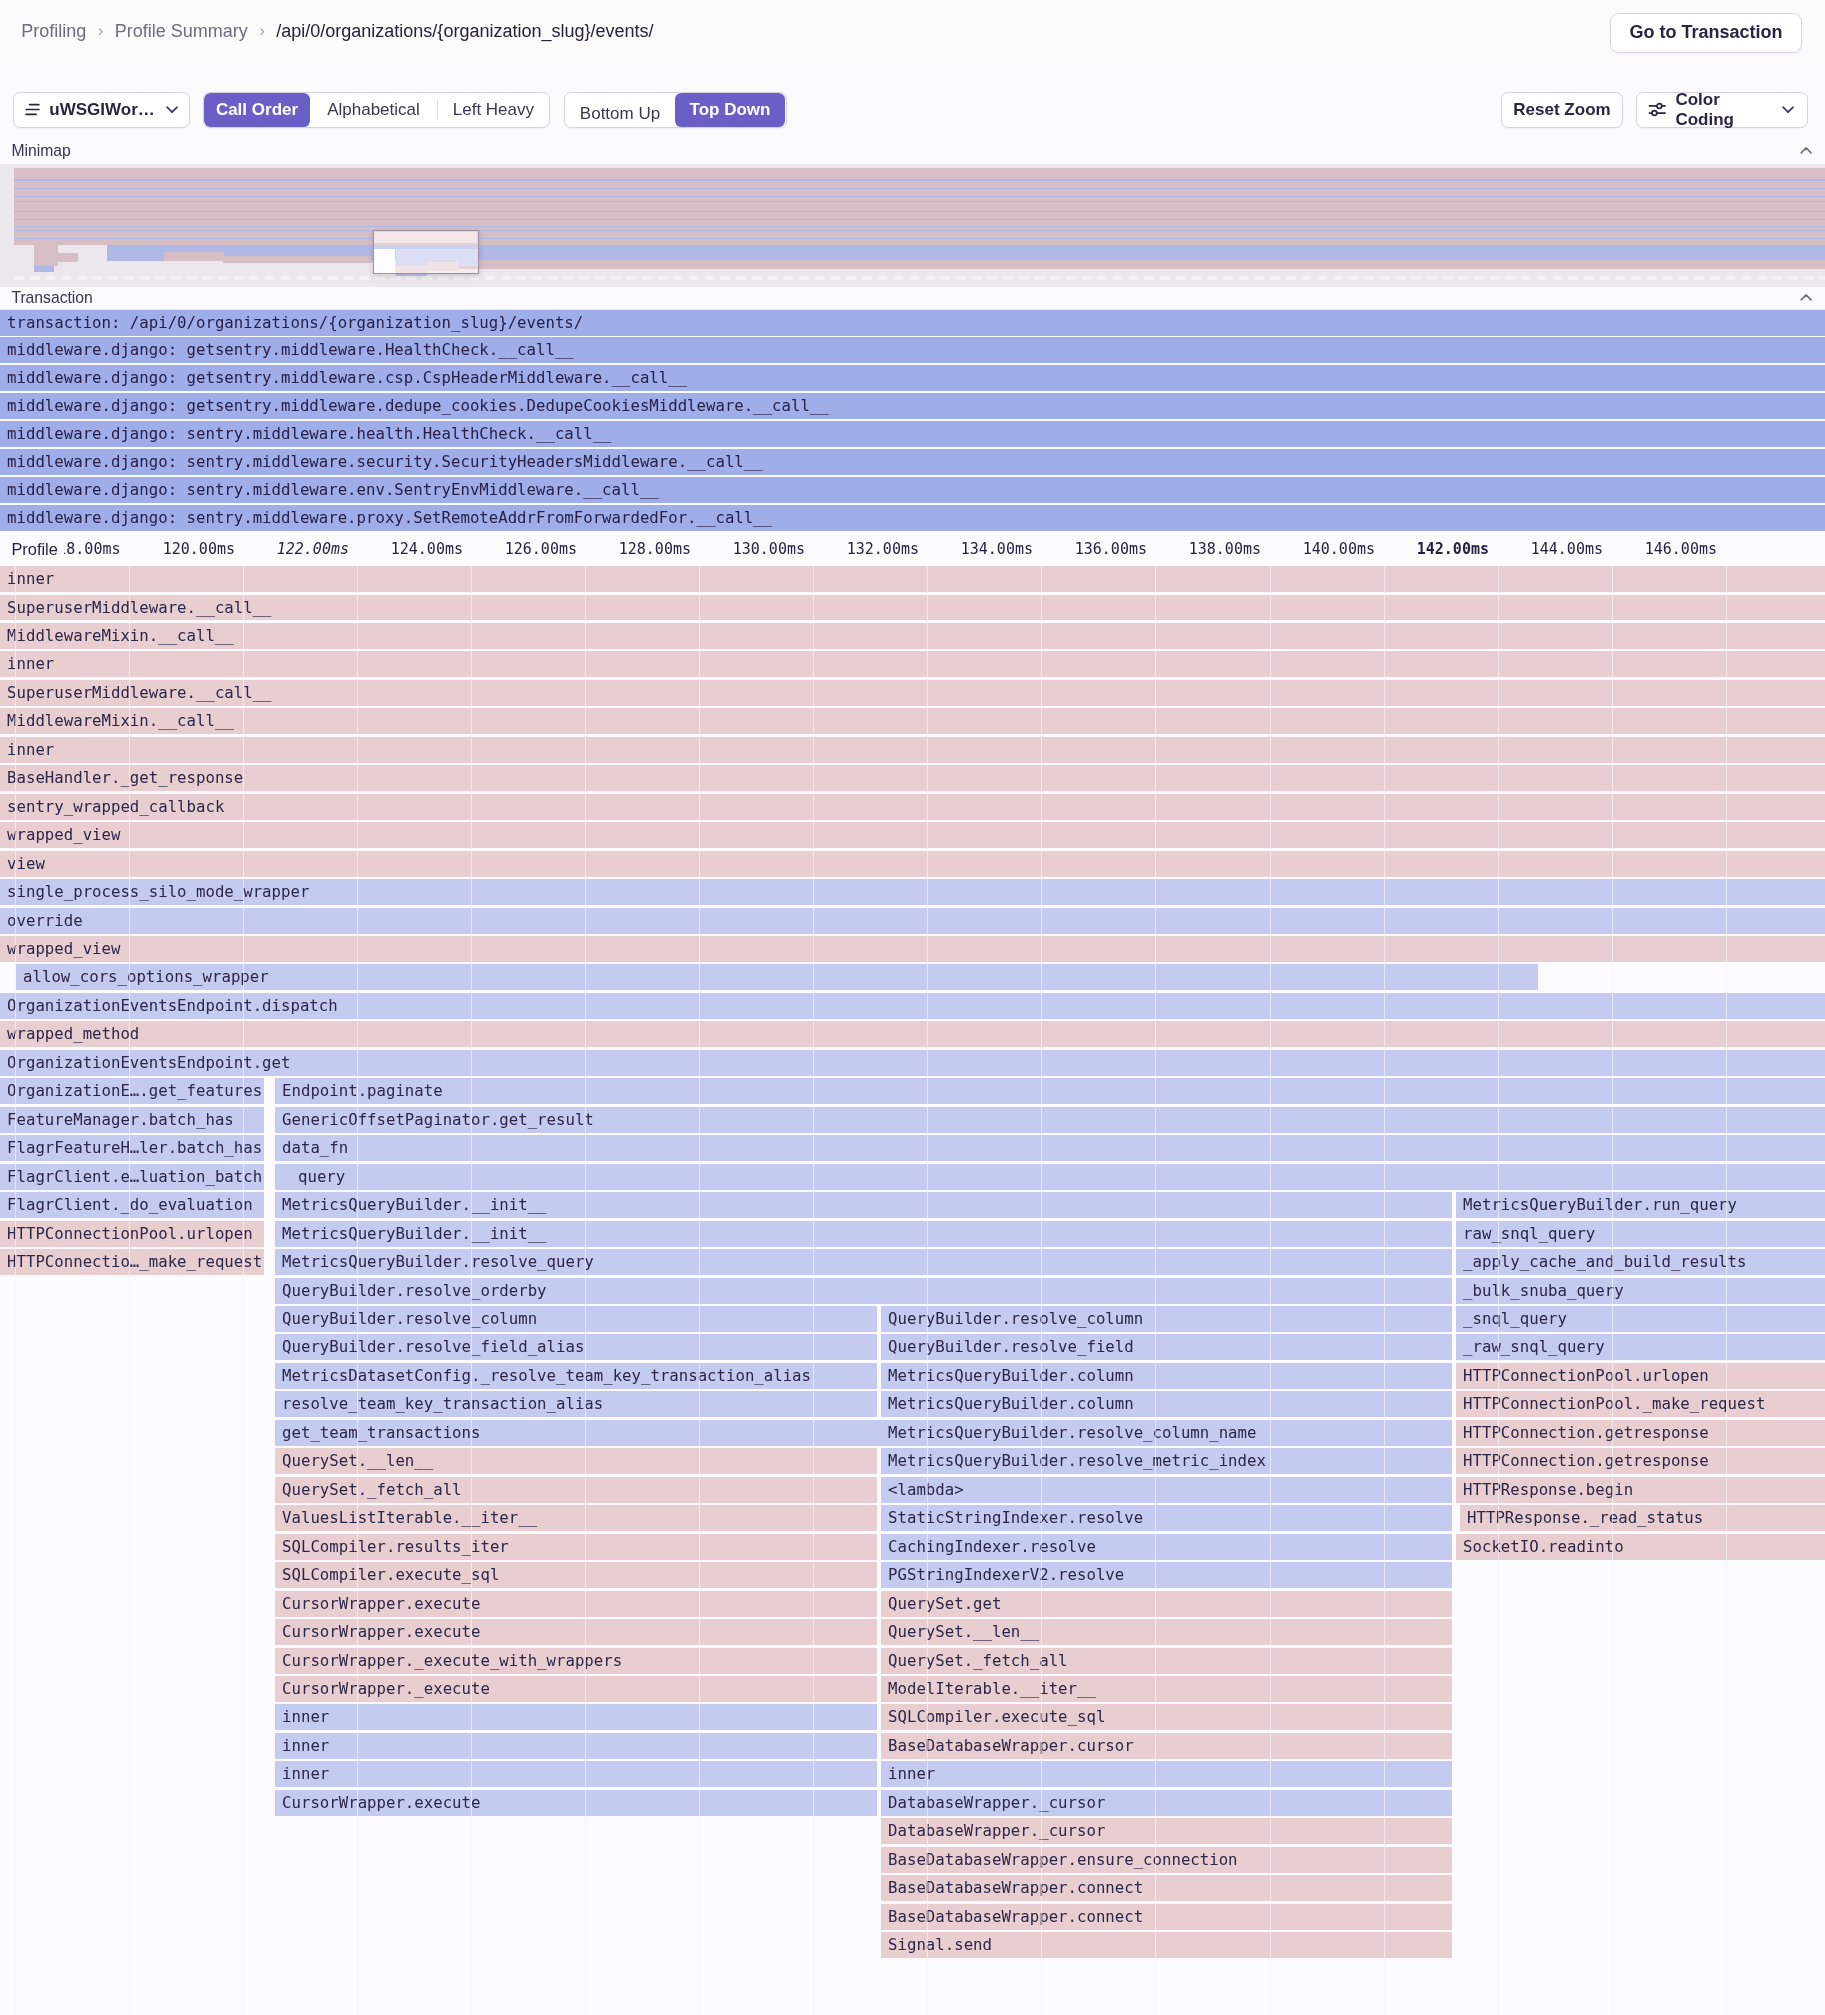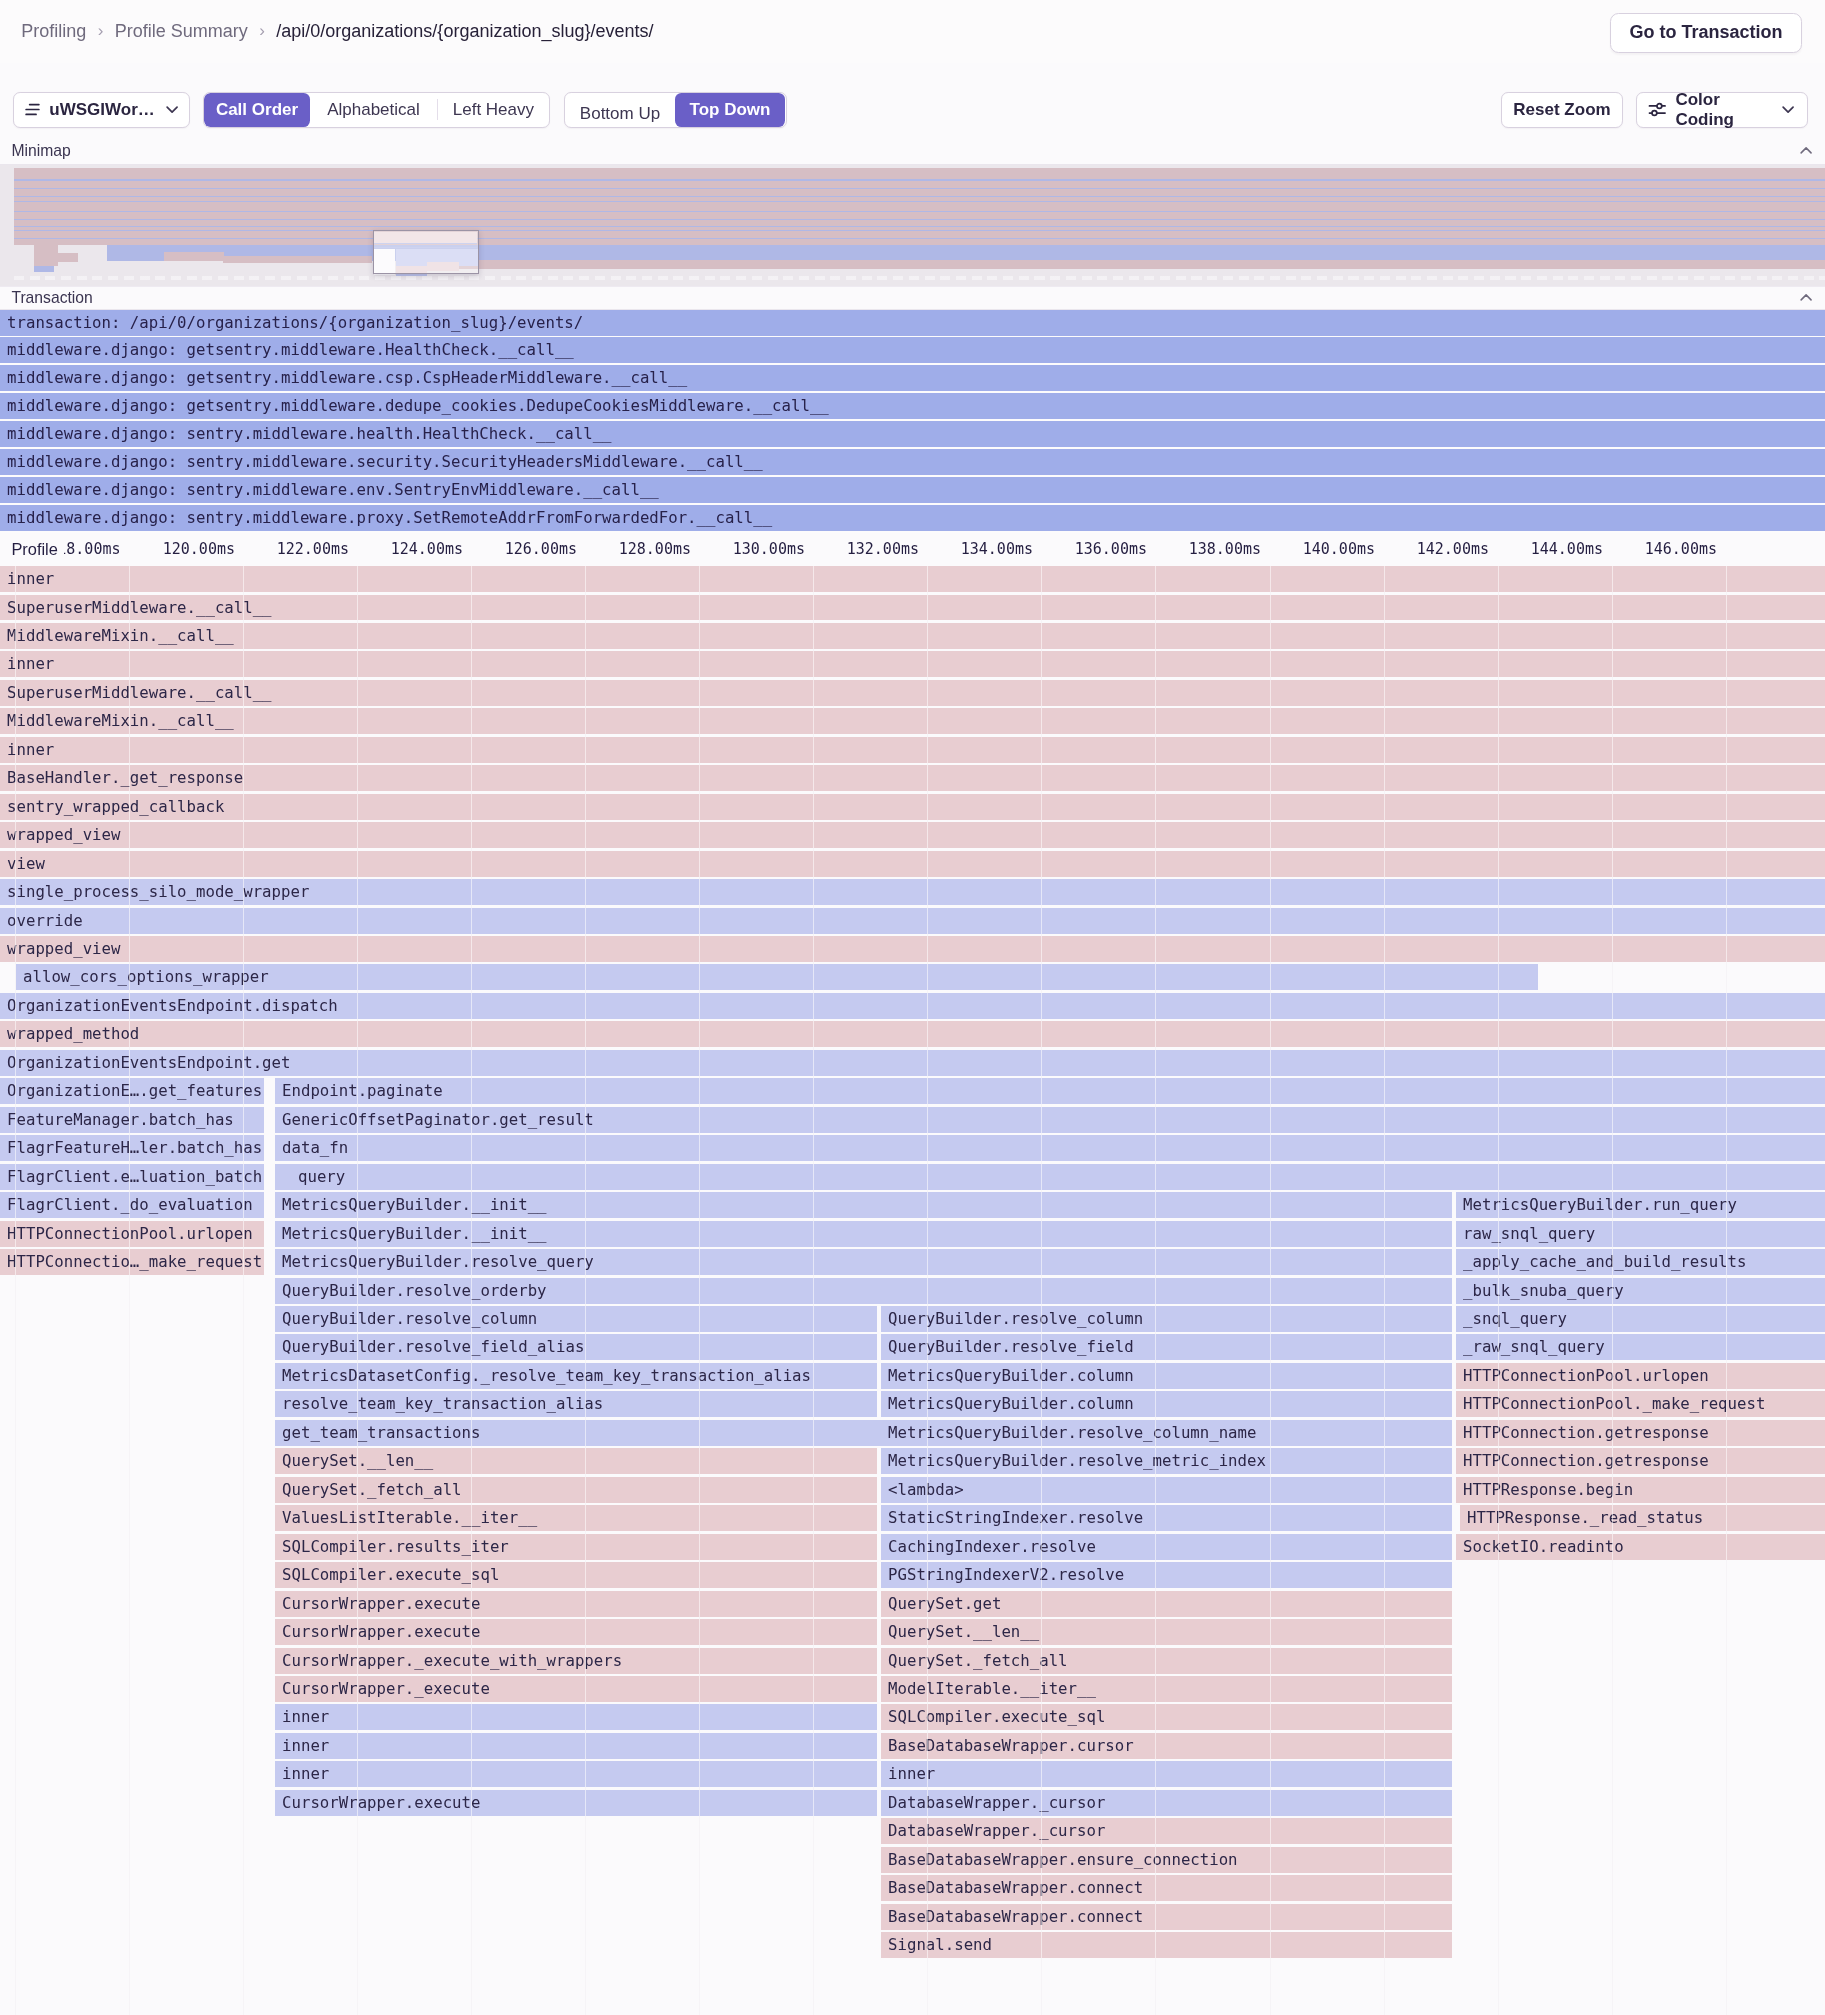--- a/index.html
+++ b/index.html
@@ -197,31 +197,31 @@
     <div class="txn-row" style="top: 421px;">middleware.django: sentry.middleware.health.HealthCheck.__call__</div>
     <div class="txn-row" style="top: 449px;">middleware.django: sentry.middleware.security.SecurityHeadersMiddleware.__call__</div>
     <div class="txn-row" style="top: 477px;">middleware.django: sentry.middleware.env.SentryEnvMiddleware.__call__</div>
     <div class="txn-row" style="top: 505px;">middleware.django: sentry.middleware.proxy.SetRemoteAddrFromForwardedFor.__call__</div>
   </div>
 
 <div class="abs" id="profile-axis">
   <div id="axis-ticks">
       <span class="tick" style="left: 13.5px; width: 107px;">118.00ms</span>
       <span class="tick" style="left: 128px; width: 107px;">120.00ms</span>
-      <span class="tick" style="left: 242px; width: 107px;">122.00ms</span>
+      <span class="tick" style="left: 242px; width: 107px; font-style: italic;">122.00ms</span>
       <span class="tick" style="left: 356px; width: 107px;">124.00ms</span>
       <span class="tick" style="left: 470px; width: 107px;">126.00ms</span>
       <span class="tick" style="left: 584px; width: 107px;">128.00ms</span>
       <span class="tick" style="left: 698px; width: 107px;">130.00ms</span>
       <span class="tick" style="left: 812px; width: 107px;">132.00ms</span>
       <span class="tick" style="left: 926px; width: 107px;">134.00ms</span>
       <span class="tick" style="left: 1040px; width: 107px;">136.00ms</span>
       <span class="tick" style="left: 1154px; width: 107px;">138.00ms</span>
       <span class="tick" style="left: 1268px; width: 107px;">140.00ms</span>
-      <span class="tick" style="left: 1382px; width: 107px;">142.00ms</span>
+      <span class="tick" style="left: 1382px; width: 107px; font-weight: bold;">142.00ms</span>
       <span class="tick" style="left: 1496px; width: 107px;">144.00ms</span>
       <span class="tick" style="left: 1610px; width: 107px;">146.00ms</span>
     </div>
   <span id="profile-label">Profile</span>
 </div>
 <div class="abs" id="flame-chart">
   <div id="grid-under">
       <div class="gridline gl-under" style="left: 15px;"></div>
       <div class="gridline gl-under" style="left: 129px;"></div>
       <div class="gridline gl-under" style="left: 243px;"></div>

